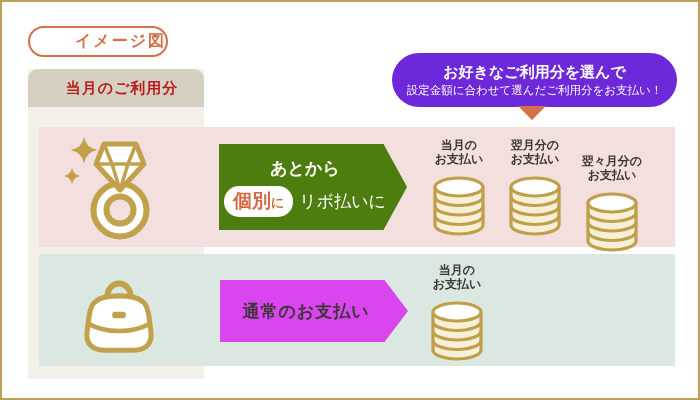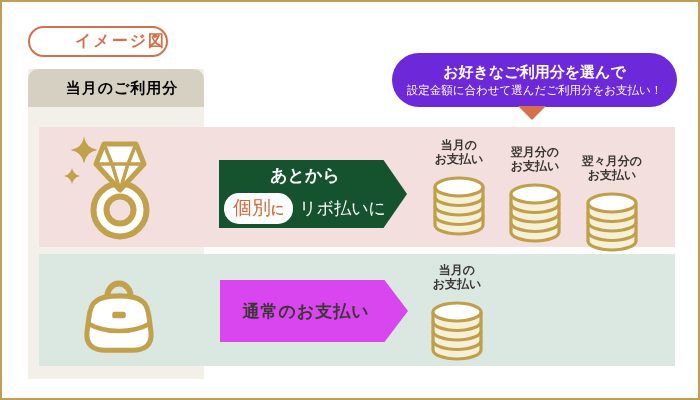--- a/index.html
+++ b/index.html
@@ -33,21 +33,21 @@
     background: #f3f0e9;
   }
   .header-box {
     position: absolute; left: 26px; top: 67px;
     width: 176px; height: 38px;
     background: #d6d0c2;
     border-radius: 10px 10px 0 0;
     display: flex; align-items: center; justify-content: center;
   }
   .header-box span {
-    color: #000000; font-size: 15px; font-weight: bold; letter-spacing: 1px; margin-left: 12px;
+    color: #b91c1c; font-size: 15px; font-weight: bold; letter-spacing: 1px; margin-left: 12px;
   }
   
   .bubble {
     position: absolute; left: 390px; top: 51px;
     width: 285px; height: 54px;
     background: #6d28d9; border-radius: 28px;
     display: flex; flex-direction: column; align-items: center; justify-content: center;
     color: #fff; text-align: center;
   }
   .bubble .l1 { font-size: 15px; font-weight: bold; line-height: 1.35; }
@@ -64,51 +64,51 @@
   .band-pink { top: 125px; height: 120px; background: #f2dfde; }
   .band-green { top: 252px; height: 112px; background: #dbe8e2; }
   
   .arrow {
     position: absolute;
     clip-path: polygon(0 0, 87.5% 0, 100% 50%, 87.5% 100%, 0 100%);
     display: flex; flex-direction: column; align-items: center; justify-content: center;
     padding-right: 16px;
   }
   .arrow-orange {
-    left: 217px; top: 158px; width: 188px; height: 68px;
-    background: #14532d; color: #fff;
+    left: 217px; top: 142px; width: 188px; height: 86px;
+    background: #4d7c0f; color: #fff;
   }
   .arrow-orange .a1 { font-size: 17px; font-weight: bold; margin-bottom: 6px; }
   .arrow-orange .a2 { display: flex; align-items: center; }
   .pill {
     background: #fff; border-radius: 15px;
     padding: 2px 9px 3px;
     display: inline-flex; align-items: baseline;
     margin-right: 6px;
   }
-  .pill .pm { color: #d2693f; font-size: 19px; font-weight: normal; }
+  .pill .pm { color: #d2693f; font-size: 19px; font-weight: bold; }
   .pill .ps { color: #d2693f; font-size: 13px; font-weight: bold; }
   .arrow-orange .a2 .rest { font-size: 17px; font-weight: normal; }
   .arrow-green {
     left: 218px; top: 278px; width: 188px; height: 62px;
     background: #d946ef;
   }
   .arrow-green span { color: #3b3632; font-size: 17px; font-weight: bold; letter-spacing: 1px; }
   
   .pay-col {
     position: absolute; width: 100px;
     display: flex; flex-direction: column; align-items: center;
     text-align: center;
   }
   .pay-col .lbl {
     color: #3b3632; font-size: 12px; font-weight: bold; line-height: 14px;
   }
   .pay-col .coin-slot { margin-top: 9px; }
   .pc1 { left: 407px; top: 136px; }
-  .pc2 { left: 483px; top: 143px; }
+  .pc2 { left: 483px; top: 136px; }
   .pc3 { left: 560px; top: 152px; }
   .pc4 { left: 405px; top: 261px; }
   
   .ring-icon-wrap { position: absolute; left: 62px; top: 130px; }
   .bag-icon-wrap  { position: absolute; left: 80px; top: 271px; }
 </style>
 </head>
 <body>
 
 <div class="frame">

